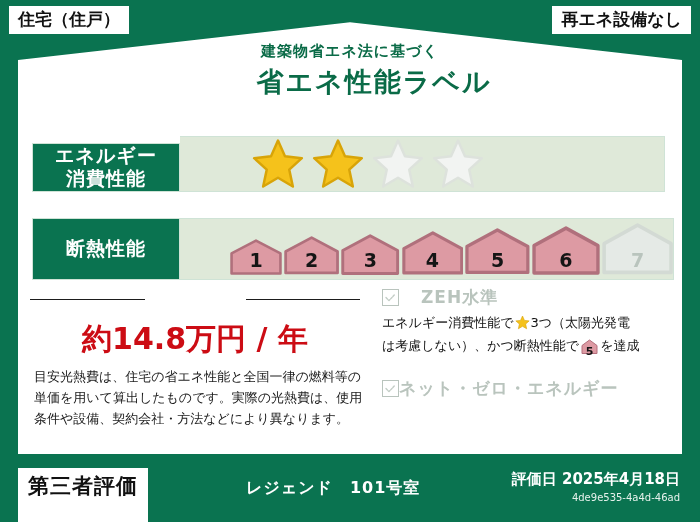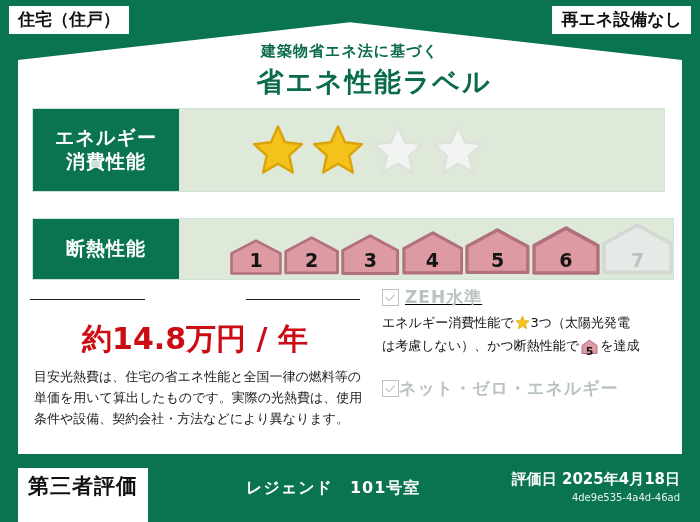--- a/index.html
+++ b/index.html
@@ -34,21 +34,21 @@
   .tag-left{left:8px;}
   .tag-right{right:8px;}
 
   
   .title-wrap{position:absolute;left:0;top:42px;width:700px;text-align:center;}
   .title-sub{font-size:15px;font-weight:bold;color:#0a6b47;letter-spacing:1px;}
   .title-main{font-size:27px;font-weight:bold;color:#0a6b47;letter-spacing:2px;margin-top:3px;margin-left:48px;}
 
   
   .perf-row{position:absolute;left:32px;width:633px;display:flex;align-items:stretch;}
-  .row-energy{top:108px;height:84px;}
+  .row-energy{top:108px;height:84px;align-items:flex-end;}
   .row-insul{top:218px;height:62px;}
 
   .perf-label{
     width:148px;flex:0 0 148px;background:#0a7350;border:1px solid #cfe3d6;
     color:#fff;font-weight:bold;font-size:19px;line-height:1.25;
     display:flex;flex-direction:column;align-items:center;justify-content:center;
     letter-spacing:1px;box-sizing:border-box;
   }
   .perf-value{
     flex:1;background:#dfe9d9;border:1px solid #cfe3d6;border-left:none;
@@ -74,21 +74,21 @@
   .cost-head .txt{font-size:17px;font-weight:bold;color:#ffffff;white-space:nowrap;}
   .cost-amount{font-size:30px;font-weight:bold;color:#cc0c14;margin-top:8px;letter-spacing:0px;}
 
   .note{
     position:absolute;left:34px;top:366px;width:330px;
     font-size:13px;color:#1a1a1a;line-height:1.62;letter-spacing:0px;
   }
 
   
   .zeh-block{position:absolute;left:382px;top:286px;width:286px;}
-  .zeh-head{display:flex;align-items:center;gap:6px;text-decoration:underline;}
+  .zeh-head{display:flex;align-items:center;gap:22px;}
   .chk{
     width:15px;height:15px;border:1px solid #b9c4bd;background:#fff;
     display:flex;align-items:center;justify-content:center;flex:0 0 15px;
   }
   .chk svg{display:block;}
   .zeh-title{font-size:17px;font-weight:bold;color:#b9c4bd;letter-spacing:1px;}
   .zeh-desc{font-size:13px;color:#111;line-height:1.55;margin-top:4px;}
   .inline-star{display:inline-block;vertical-align:-3px;margin:0 1px;}
   .inline-house{display:inline-block;vertical-align:-4px;margin:0 2px;position:relative;}
   .inline-house .num{

